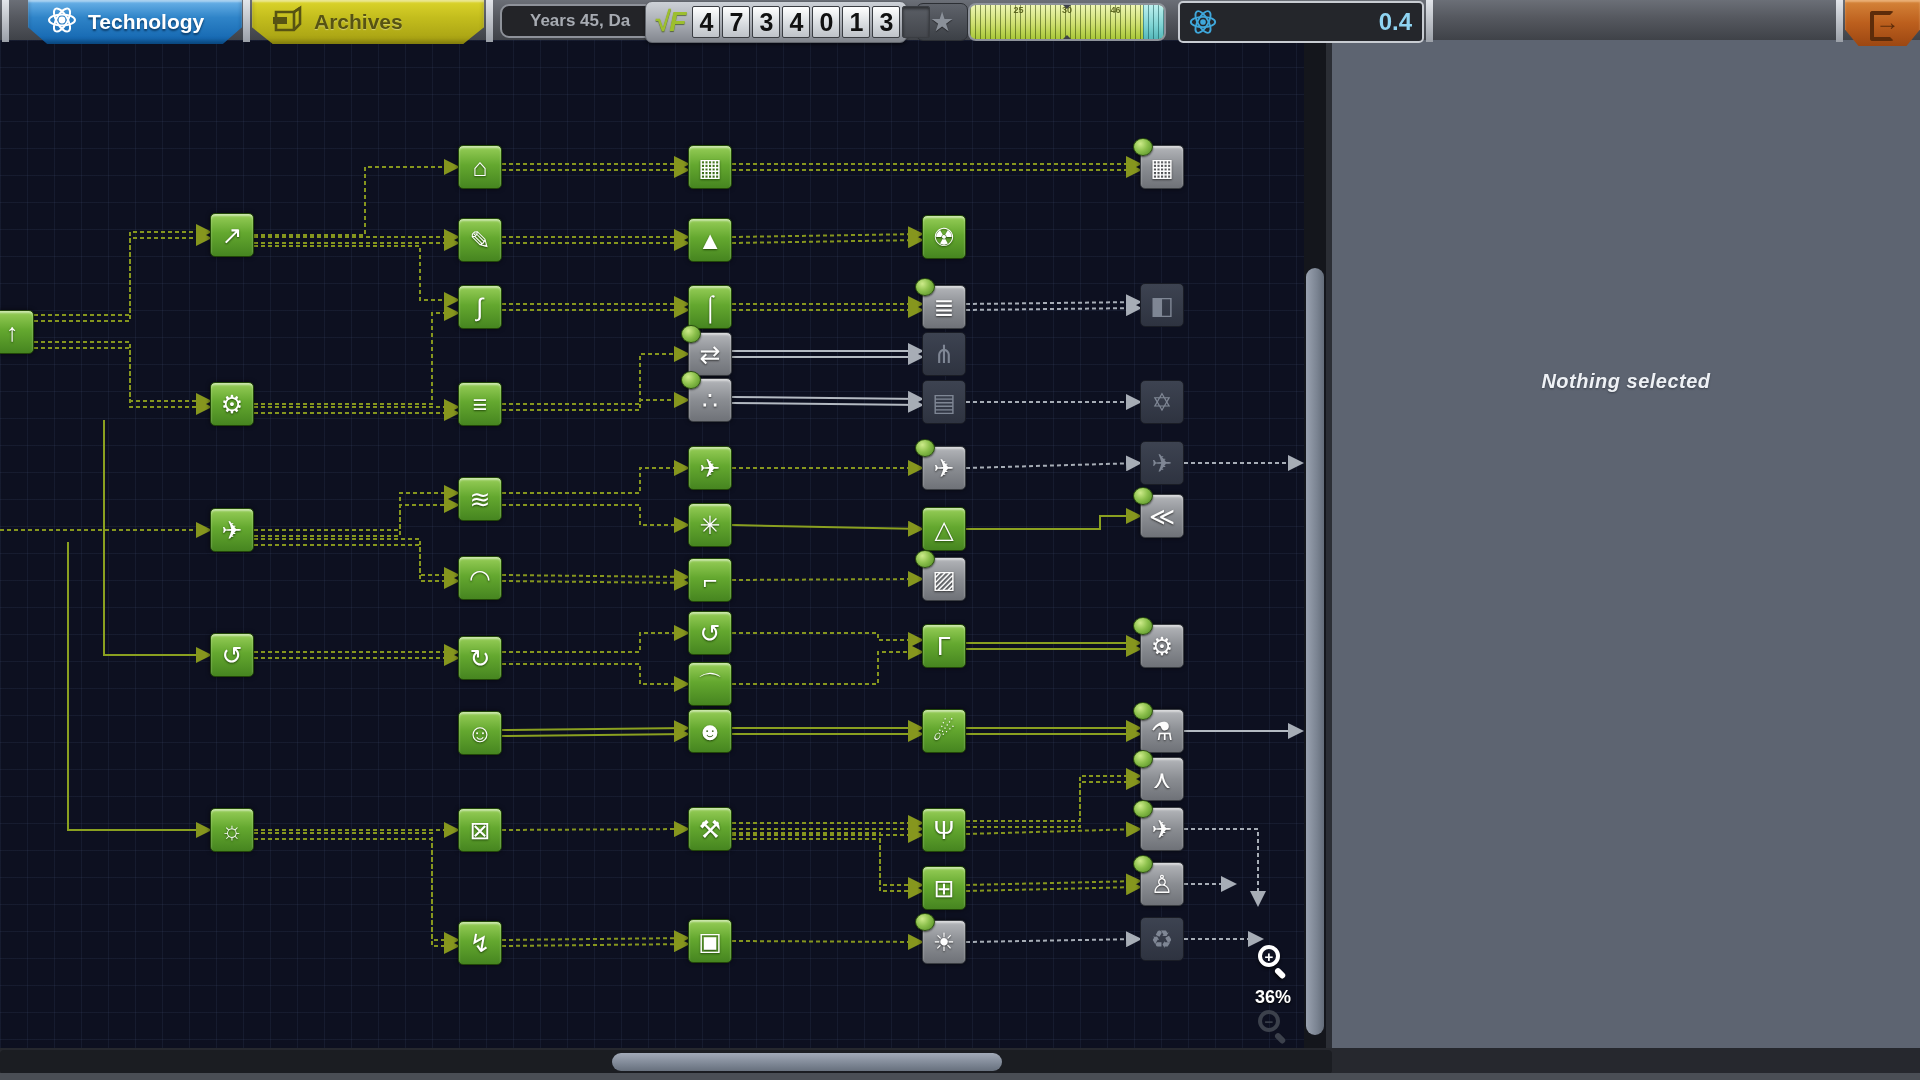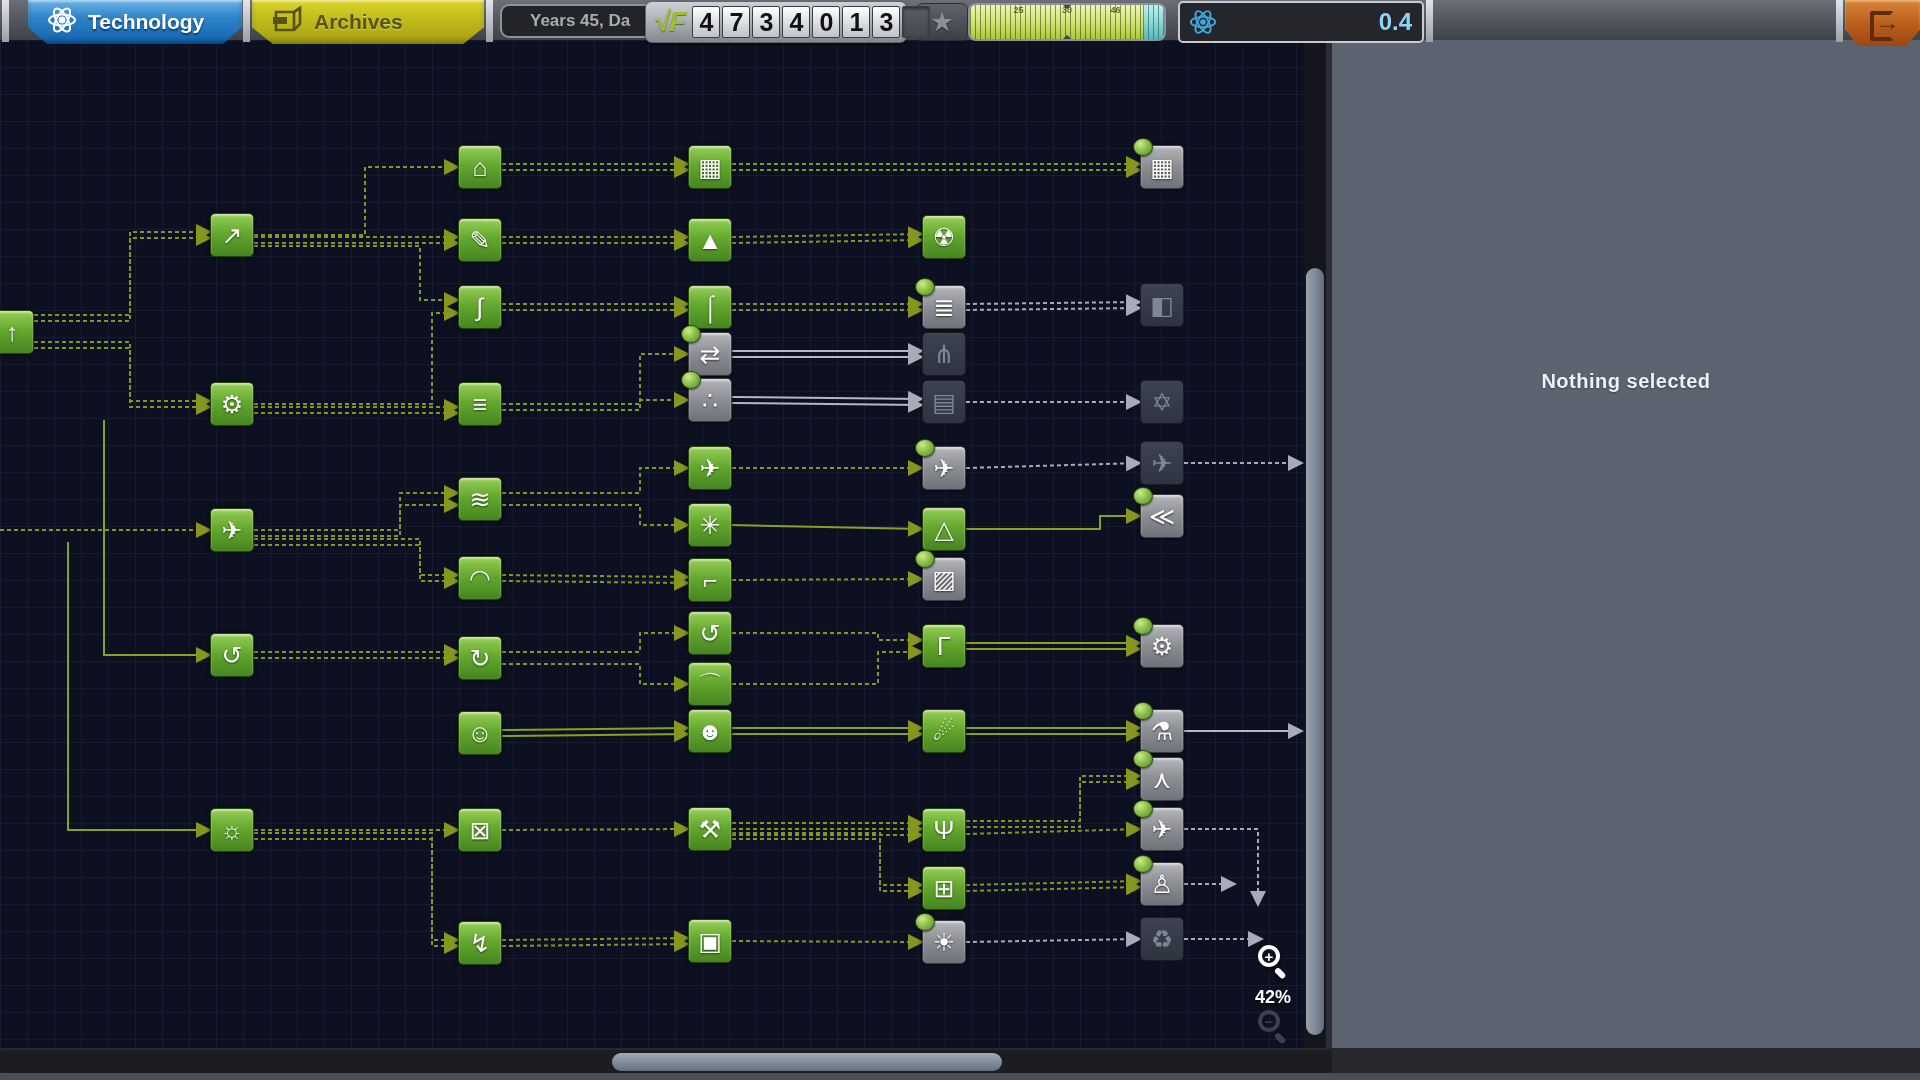--- a/index.html
+++ b/index.html
@@ -109,21 +109,21 @@
   .mag.minus .sign{color:#3c414c;}
   #zoom-level{color:#fff;font-size:18px;font-weight:bold;text-shadow:0 1px 2px #000;margin:2px 0;}
 
   
   #vscroll-track{position:absolute;left:1304px;top:40px;width:22px;height:1008px;background:#14161c;z-index:20;}
   #vscroll-thumb{position:absolute;left:2px;top:228px;width:18px;height:767px;border-radius:9px;cursor:pointer;
     background:linear-gradient(90deg,#9aa2b0 0%,#7b8492 60%,#646d7a 100%);}
   #seam{position:absolute;left:1326px;top:40px;width:6px;height:1008px;background:#2b2e35;z-index:20;}
 
   
-  #panel{position:absolute;left:1332px;top:40px;width:588px;height:1008px;background:#5d6471;z-index:10;}
+  #panel{position:absolute;left:1332px;top:40px;width:588px;height:1008px;background:#5d6471;z-index:10;font-style:italic;}
   #panel-empty{position:absolute;left:0;top:330px;width:100%;text-align:center;
     color:#eef1f5;font-size:20px;font-weight:bold;letter-spacing:.5px;text-shadow:0 1px 2px rgba(40,45,55,.7);}
 
   
   #bottom-bar{position:absolute;left:0;top:1048px;width:1920px;height:32px;background:#26282e;}
   #hscroll-track{position:absolute;left:0;top:2px;width:1332px;height:24px;background:#1b1d22;border-radius:4px;}
   #hscroll-thumb{position:absolute;left:612px;top:3px;width:390px;height:18px;border-radius:9px;cursor:pointer;
     background:linear-gradient(180deg,#a2aab8 0%,#7e8795 60%,#67707d 100%);}
   #bottom-strip{position:absolute;left:0;top:1073px;width:1920px;height:7px;background:#4a4e55;}
 </style>
@@ -486,21 +486,21 @@
           <span class="glyph">♻</span>
         </div>
       </div>
 
     <div id="zoom-ctl">
       <div class="mag plus">
         <span class="lens"></span>
           <span class="handle"></span>
           <span class="sign">+</span>
       </div>
-      <div id="zoom-level">42%</div>
+      <div id="zoom-level">36%</div>
       <div class="mag minus">
         <span class="lens"></span>
           <span class="handle"></span>
           <span class="sign">−</span>
       </div>
     </div>
   </div>
 
   <div id="vscroll-track">
     <div id="vscroll-thumb"></div>

